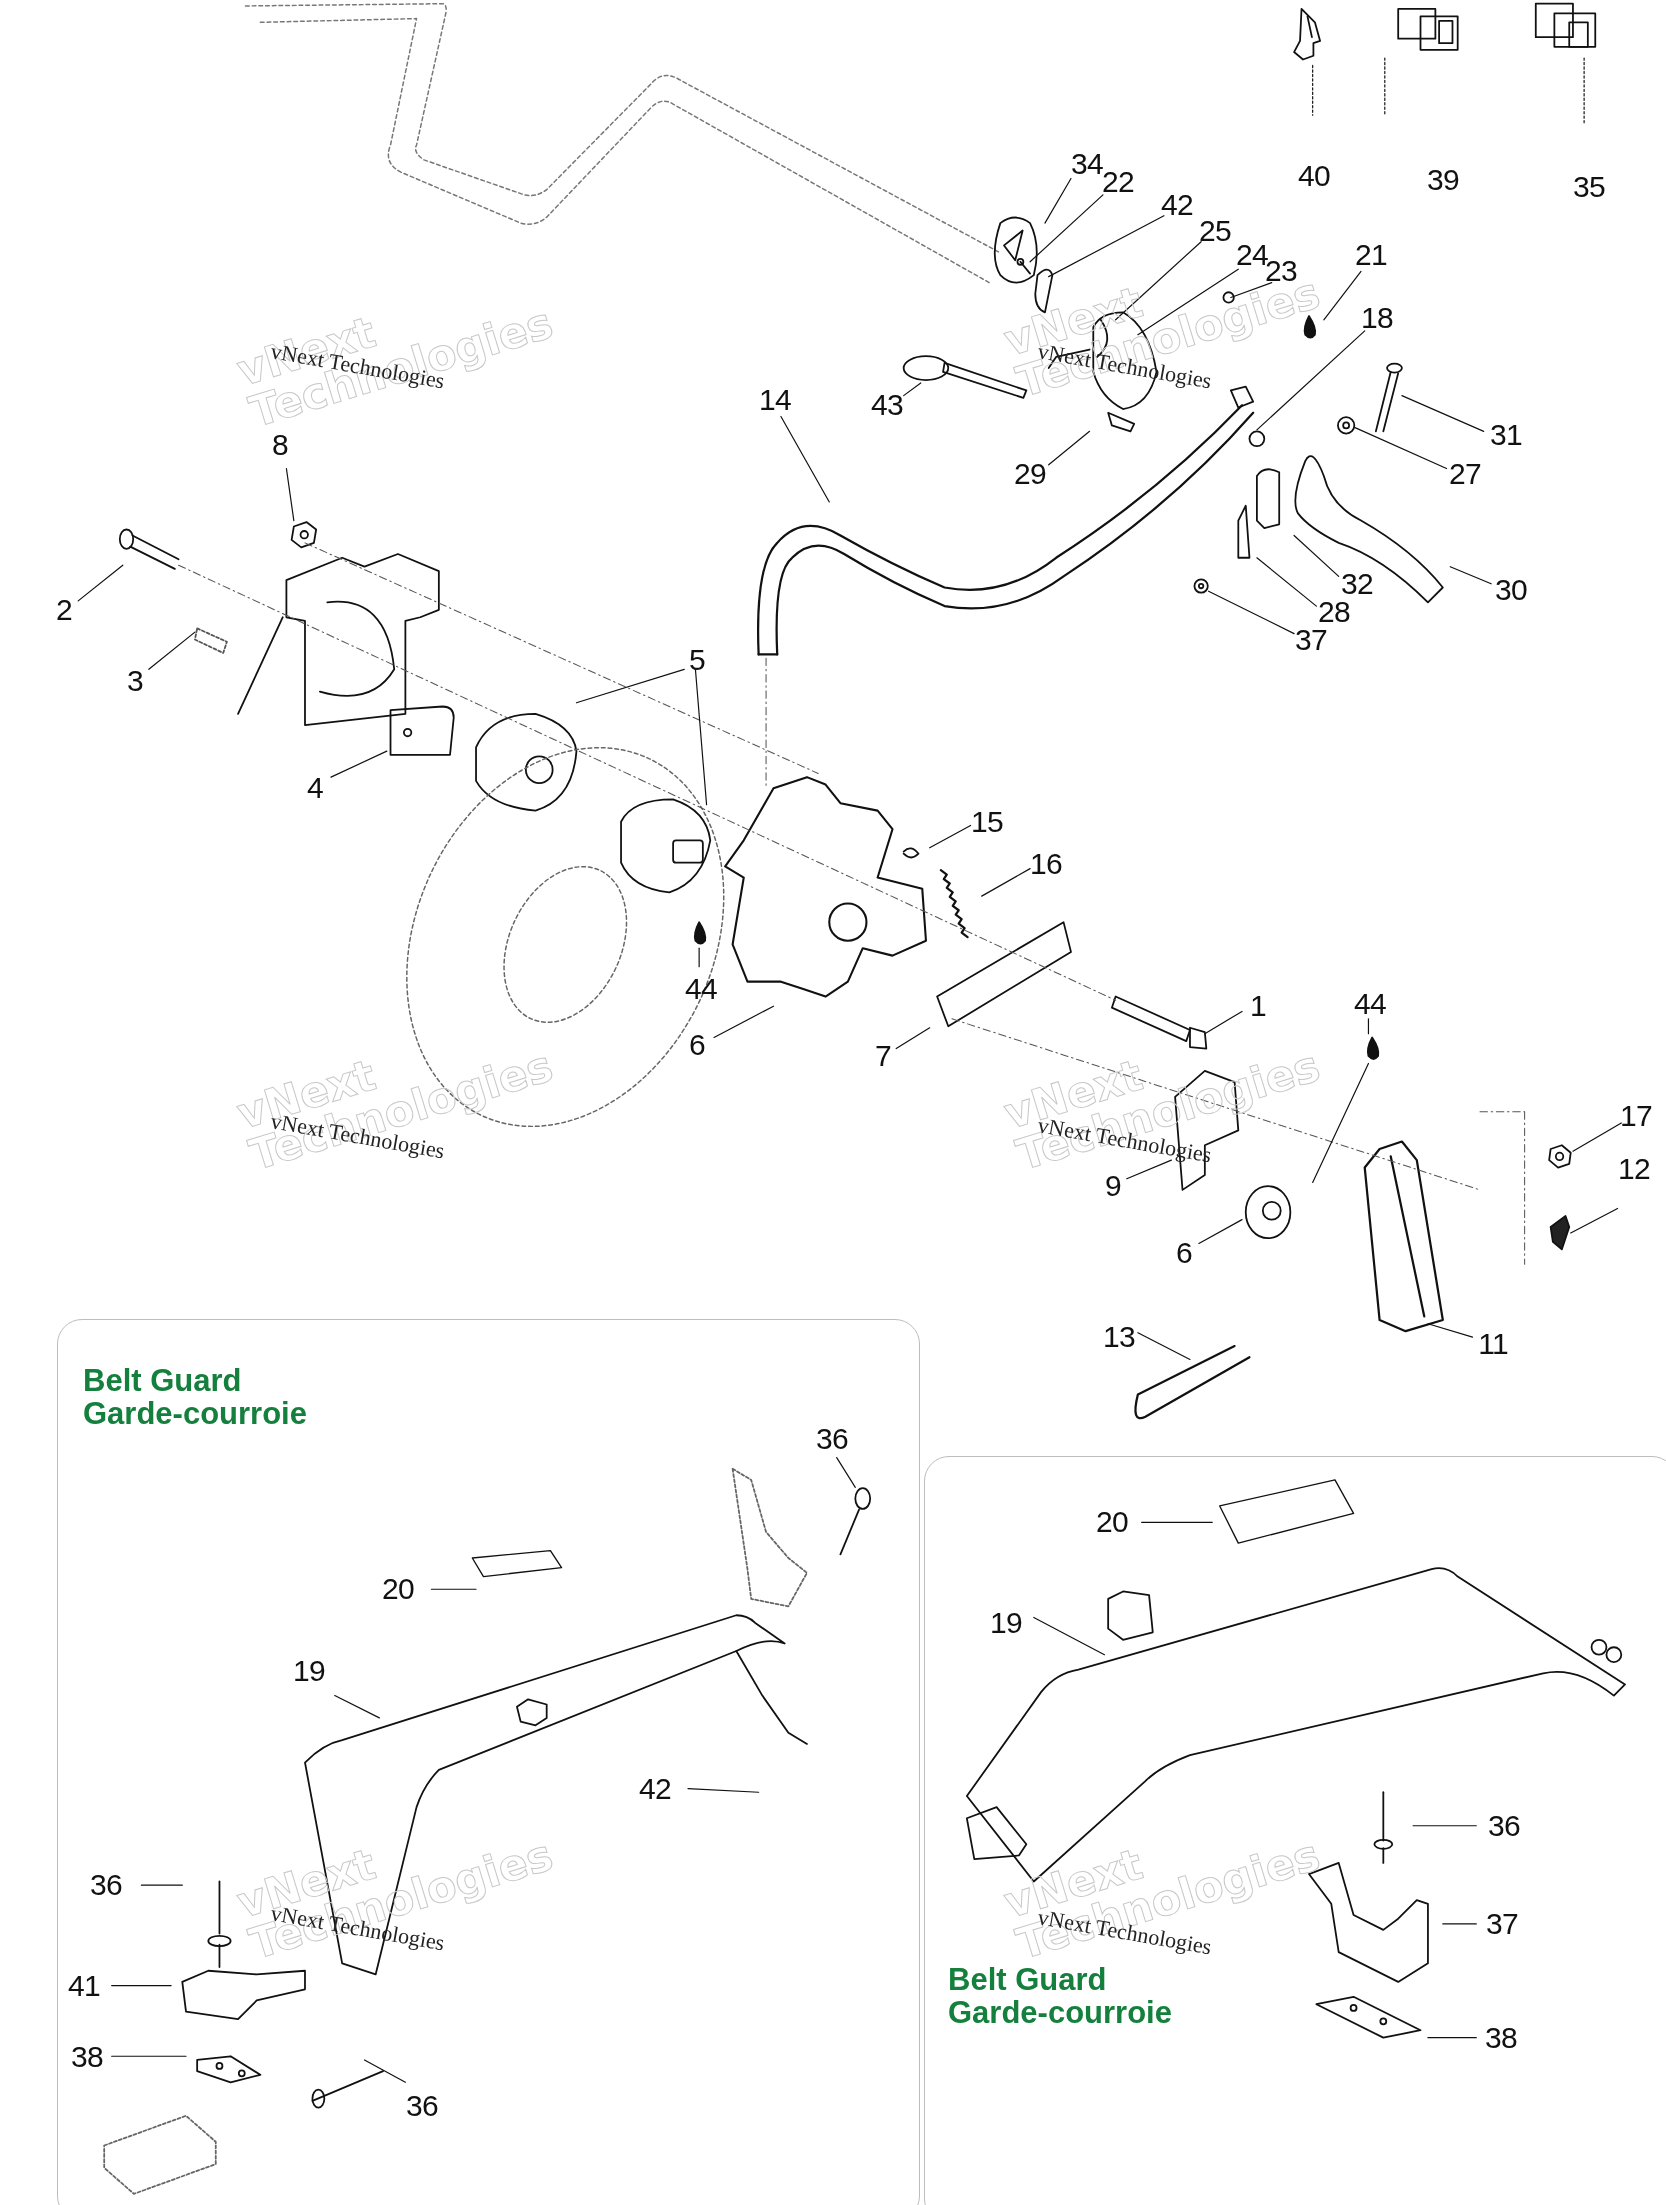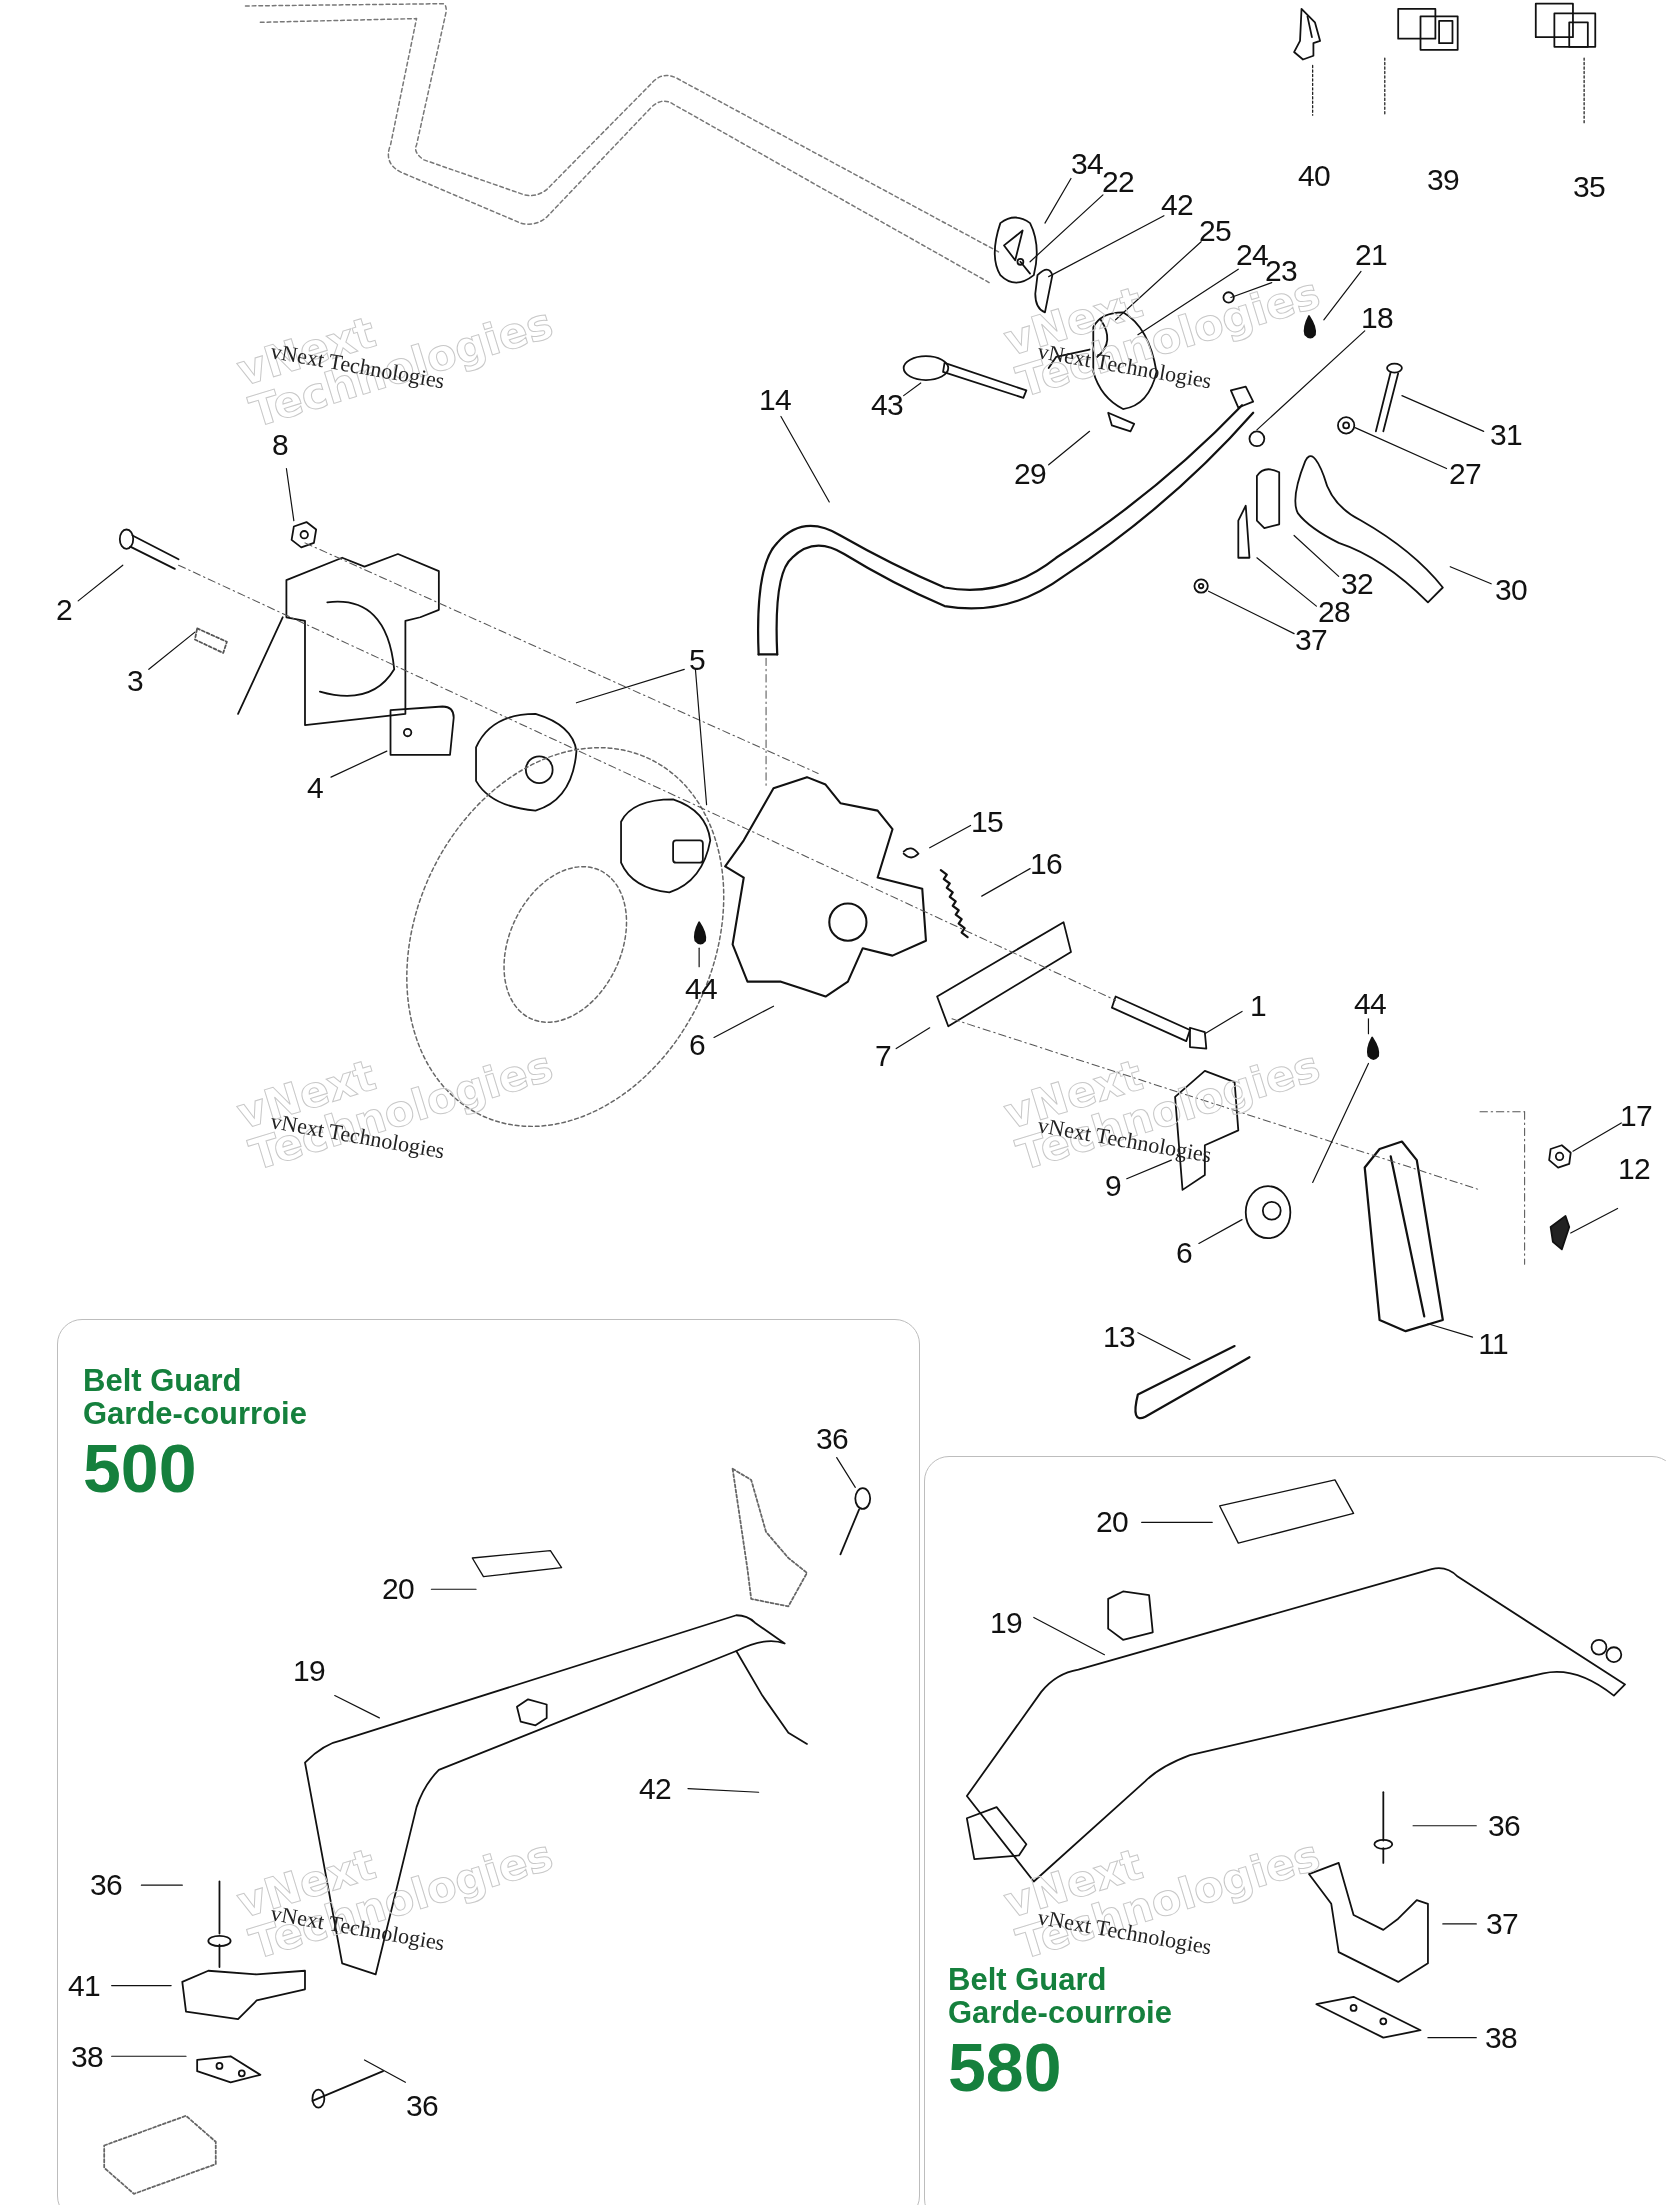--- a/index.html
+++ b/index.html
@@ -371,35 +371,33 @@
   <div class="callout" style="left:1636px;top:1116px;">17</div>
   <div class="callout" style="left:1634px;top:1169px;">12</div>
   <div class="callout" style="left:1113px;top:1186px;">9</div>
   <div class="callout" style="left:1184px;top:1253px;">6</div>
   <div class="callout" style="left:1493px;top:1344px;">11</div>
   <div class="callout" style="left:1119px;top:1337px;">13</div>
 
   <div class="box-title" style="left:83px;top:1365px;">
     <span class="l1">Belt Guard</span>
     <span class="l2">Garde-courroie</span>
-    <span class="num">500</span>
   </div>
   <div class="callout" style="left:832px;top:1439px;">36</div>
   <div class="callout" style="left:398px;top:1589px;">20</div>
   <div class="callout" style="left:309px;top:1671px;">19</div>
   <div class="callout" style="left:655px;top:1789px;">42</div>
   <div class="callout" style="left:106px;top:1885px;">36</div>
   <div class="callout" style="left:84px;top:1986px;">41</div>
   <div class="callout" style="left:87px;top:2057px;">38</div>
   <div class="callout" style="left:422px;top:2106px;">36</div>
 
   <div class="box-title" style="left:948px;top:1964px;">
     <span class="l1">Belt Guard</span>
     <span class="l2">Garde-courroie</span>
-    <span class="num">580</span>
   </div>
   <div class="callout" style="left:1112px;top:1522px;">20</div>
   <div class="callout" style="left:1006px;top:1623px;">19</div>
   <div class="callout" style="left:1504px;top:1826px;">36</div>
   <div class="callout" style="left:1502px;top:1924px;">37</div>
   <div class="callout" style="left:1501px;top:2038px;">38</div>
 
 </div>
 
 

